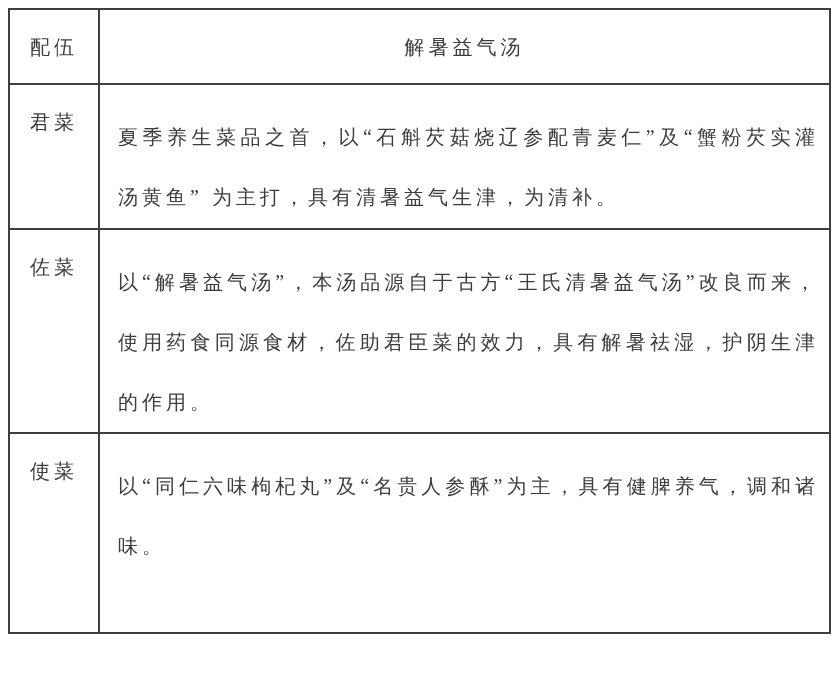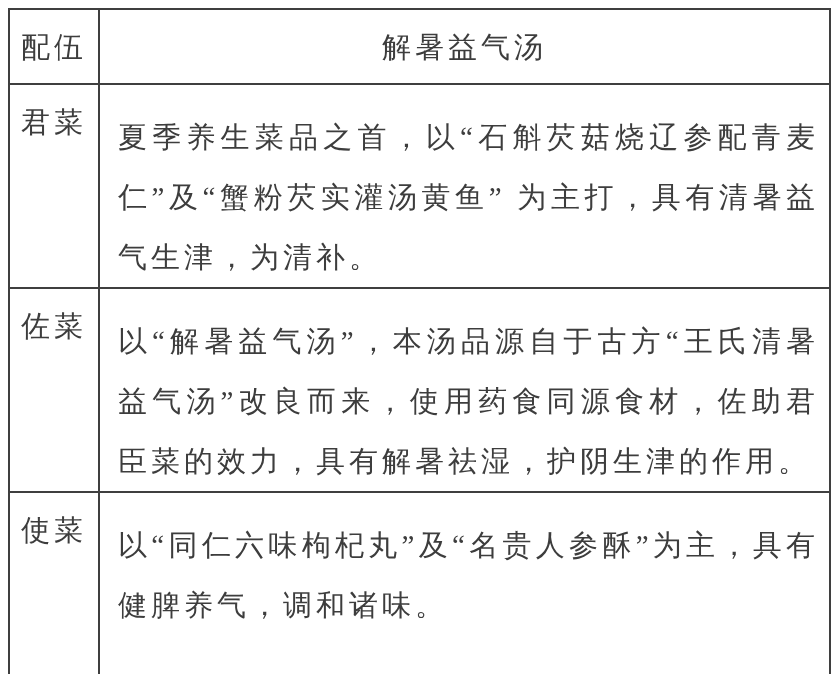--- a/index.html
+++ b/index.html
@@ -19,21 +19,21 @@
     left: 8px;
     top: 8px;
     width: 821px;
     border-collapse: collapse;
     table-layout: fixed;
     background: #ffffff;
   }
   .doc-table td, .doc-table th {
     border: 2px solid #3f3f3f;
     font-weight: normal;
-    font-size: 29px;
+    font-size: 20px;
     letter-spacing: 4px;
     box-sizing: border-box;
   }
   .col-pairing  { width: 90px; }
   .col-desc     { width: 731px; }
   thead th {
     height: 75px;
     text-align: center;
     vertical-align: middle;
     line-height: 30px;

